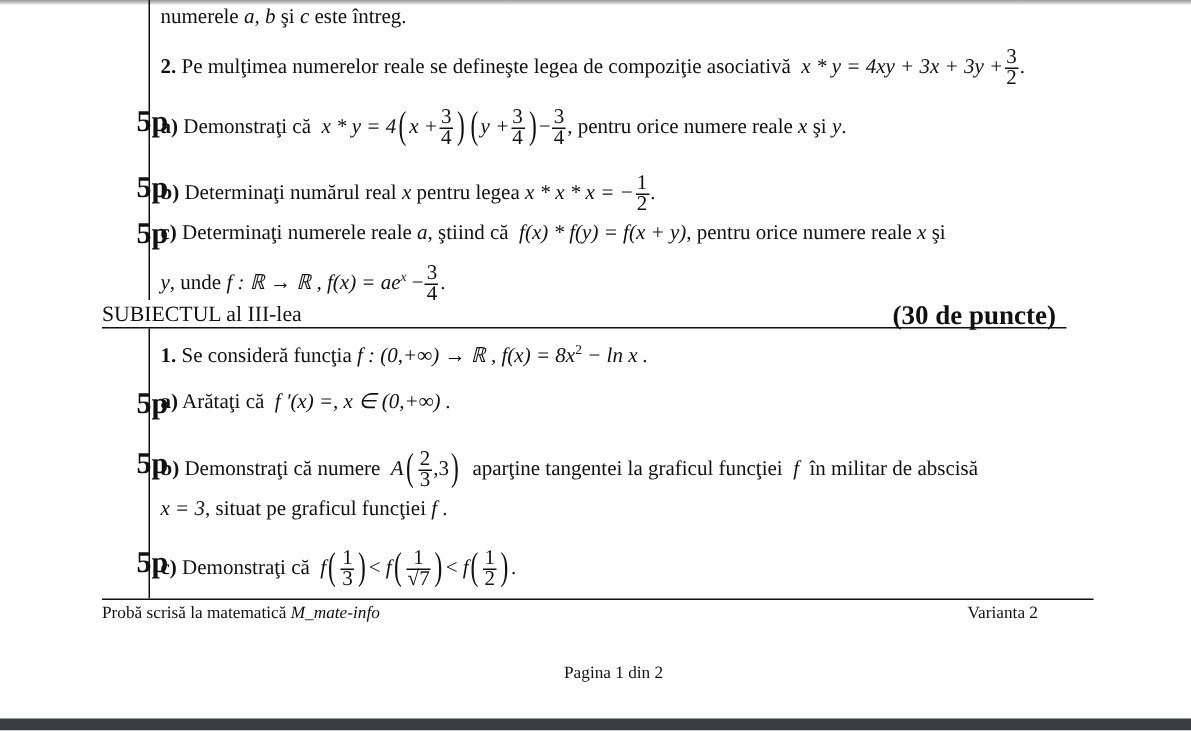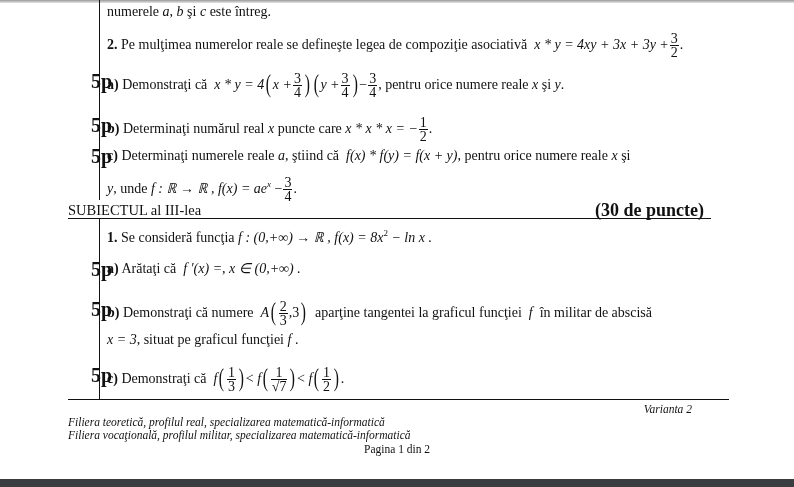--- a/index.html
+++ b/index.html
@@ -71,21 +71,21 @@
       <span class="m">y</span><span>.</span>
     </span>
   </div>
 
   <div class="row" style="top:116px;">
     <span class="pts">5p</span>
     <span class="txt">
       <span class="b">b)</span>
       <span>Determinaţi numărul real</span>
       <span class="m">x</span>
-      <span>puncte care</span>
+      <span>pentru legea</span>
       <span class="m">x * x * x = −</span><span class="frac"><span class="n">1</span><span class="d">2</span></span><span>.</span>
     </span>
   </div>
 
   <div class="row" style="top:147px;">
     <span class="pts">5p</span>
     <span class="txt">
       <span class="b">c)</span>
       <span>Determinaţi numerele reale</span>
       <span class="m">a</span><span>, ştiind că</span>
@@ -153,19 +153,21 @@
     <span class="txt">
       <span class="b">c)</span>
       <span>Demonstraţi că</span>
       &nbsp;<span class="m">f</span><span class="par">(</span><span class="frac"><span class="n">1</span><span class="d">3</span></span><span class="par">)</span><span>&lt;</span>
       <span class="m">f</span><span class="par">(</span><span class="frac"><span class="n">1</span><span class="d">√7</span></span><span class="par">)</span><span>&lt;</span>
       <span class="m">f</span><span class="par">(</span><span class="frac"><span class="n">1</span><span class="d">2</span></span><span class="par">)</span><span>.</span>
     </span>
   </div>
 
   <div class="hline" style="left:68px;width:661px;top:399px;"></div>
-  <div class="var" style="top:403px;font-style:italic;">Varianta 2</div>
-  <div class="footer" style="top:416px;"><i>Filiera teoretică, profilul real, specializarea matematică-informatică</i></div>
-  <div class="footer" style="top:429px;"><i>Filiera vocaţională, profilul militar, specializarea matematică-informatică</i></div>
-  <div class="pag" style="top:443px;">Pagina 1 din 2</div>
+  <div class="footer" style="top:403px;">
+    <span>Probă scrisă la matematică</span>
+    <i>M_mate-info</i>
+  </div>
+  <div class="var" style="top:403px;">Varianta 2</div>
+  <div class="pag" style="top:443px;margin-left:12px;">Pagina 1 din 2</div>
 </div>
 
 <div class="bottombar"></div>
 
 </body></html>

